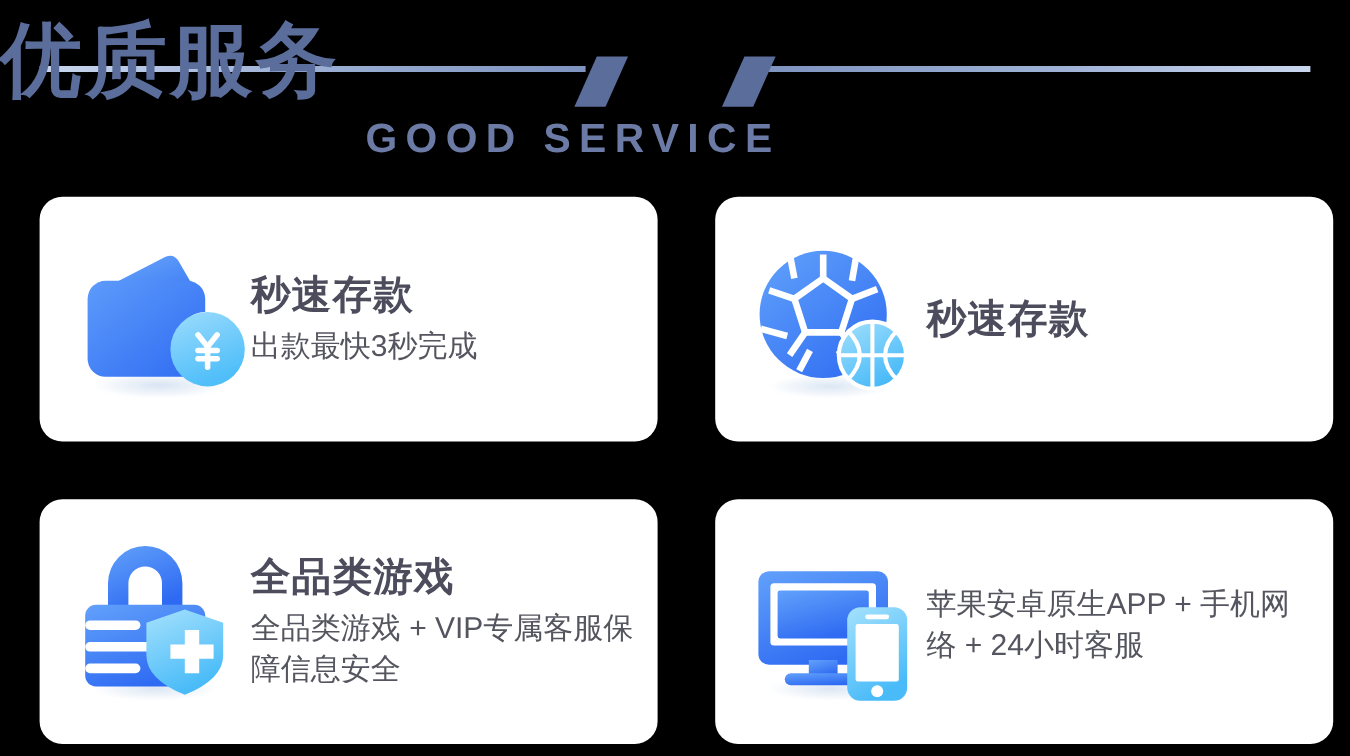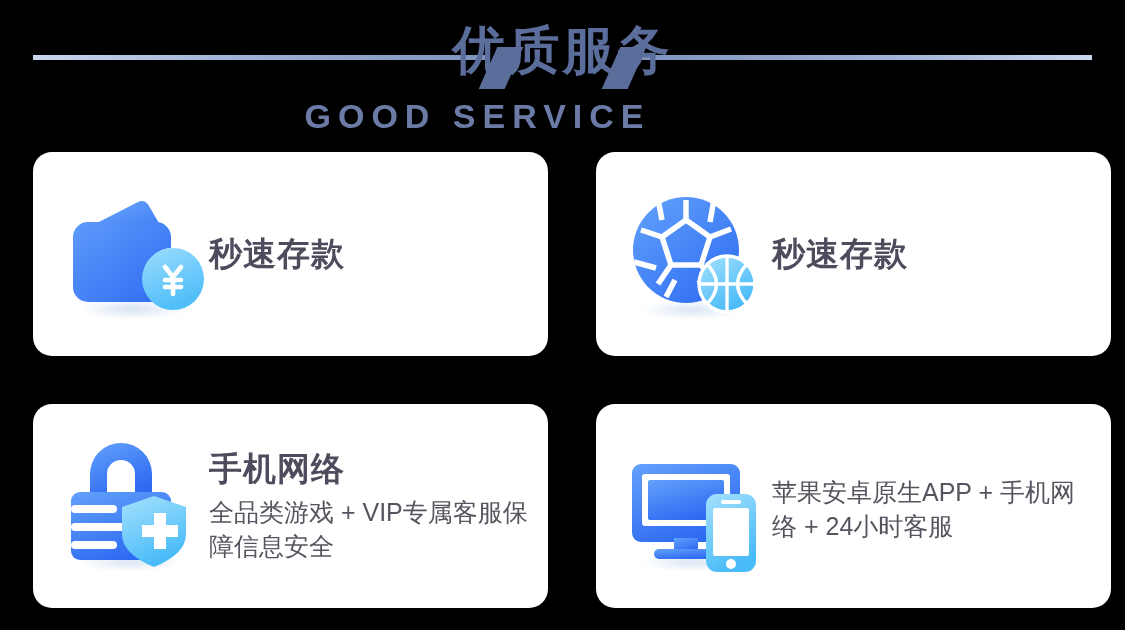--- a/index.html
+++ b/index.html
@@ -16,29 +16,29 @@
   .rule.left{ left:33px; width:455px;
     background:linear-gradient(90deg,#c9d6ee 0%,#9fb2d6 45%,#7e93be 100%); }
   .rule.right{ right:33px; width:455px;
     background:linear-gradient(270deg,#c9d6ee 0%,#9fb2d6 45%,#7e93be 100%); }
 
   .tick{ position:absolute; top:47px; width:26px; height:42px;
     background:#5b6d9b; }
   .tick.left{ left:488px; transform:skewX(-24deg); }
   .tick.right{ right:488px; transform:skewX(-24deg); }
 
-  .h-title{ position:absolute; left:0; top:11px; width:1125px; text-align:center;
-    font-size:52px; line-height:78px; font-weight:bold; color:#5b6d9b;
+  .h-title{ position:absolute; left:0; top:11px; width:1125px; 
+    font-size:68px; line-height:78px; font-weight:bold; color:#5b6d9b;
     letter-spacing:3px; }
   .h-sub{ position:absolute; left:0; top:97px; width:955px; text-align:center;
     font-size:34px; line-height:38px; font-weight:bold; color:#6b7ba6;
     letter-spacing:7px; }
 
   
-  .grid{ position:absolute; left:33px; top:152px; width:1059px; height:442px;
+  .grid{ position:absolute; left:33px; top:164px; width:1059px; height:442px;
     display:grid; grid-template-columns:515px 515px; grid-template-rows:204px 204px;
     column-gap:29px; row-gap:34px;gap:48px; }
 
   .card{ background:#fff; border-radius:19px; position:relative;
     display:flex; align-items:center; overflow:hidden; }
 
   .icon-wrap{ position:relative; width:160px; height:160px; flex:none;
     margin-left:18px; display:flex; align-items:center; justify-content:center; }
   .icon-wrap svg{ display:block; }
 
@@ -101,20 +101,21 @@
             <path d="M110 89 L118 99"></path>
             <path d="M126 89 L118 99"></path>
             <path d="M110 102 L126 102"></path>
             <path d="M110 109 L126 109"></path>
             <path d="M118 99 L118 116"></path>
           </g>
         </svg>
       </div>
       <div class="text-wrap">
         <div class="c-title">秒速存款</div>
+        <div class="c-desc">出款最快3秒完成</div>
       </div>
     </div>
 
     <div class="card card-2">
       <div class="icon-wrap">
         <svg width="152" height="152" viewBox="0 0 152 152">
           <defs>
             <linearGradient id="ball" x1="0.1" y1="0" x2="0.9" y2="1">
               <stop offset="0" stop-color="#5fa0fb"></stop>
                 <stop offset="1" stop-color="#2f6bf2"></stop>
@@ -183,21 +184,21 @@
           <g fill="#ffffff">
             <rect x="16" y="75" width="46" height="8" rx="4"></rect>
             <rect x="16" y="93" width="58" height="8" rx="4"></rect>
             <rect x="16" y="111" width="46" height="8" rx="4"></rect>
           </g>
           <path d="M99 66 L131 77 L131 104 Q131 124 99 137 Q67 124 67 104 L67 77 Z" fill="url(#sh)"></path>
           <path d="M93 89 h12 v-12 h12 v12 h12 v12 h-12 v12 h-12 v-12 h-12 z" transform="translate(-6,6)" fill="#ffffff"></path>
         </svg>
       </div>
       <div class="text-wrap">
-        <div class="c-title">手机网络</div>
+        <div class="c-title">全品类游戏</div>
         <div class="c-desc">全品类游戏 + VIP专属客服保障信息安全</div>
       </div>
     </div>
 
     <div class="card card-4">
       <div class="icon-wrap">
         <svg width="152" height="152" viewBox="0 0 152 152">
           <defs>
             <linearGradient id="mon" x1="0" y1="0" x2="0.5" y2="1">
               <stop offset="0" stop-color="#62a1fb"></stop>

